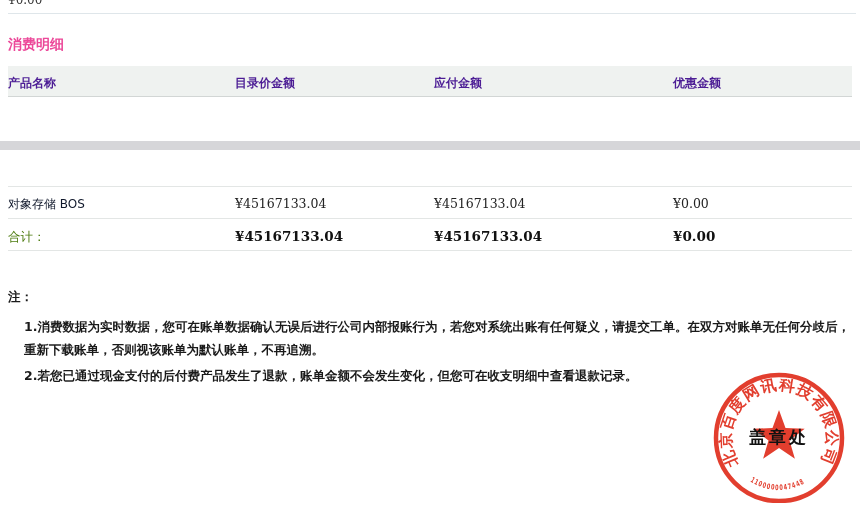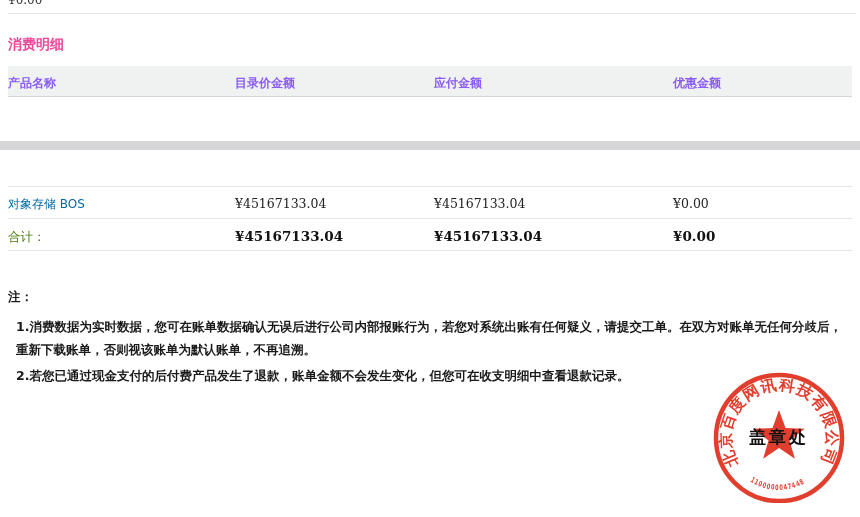--- a/index.html
+++ b/index.html
@@ -9,30 +9,30 @@
   }
   .abs{position:absolute;}
   .hr{position:absolute;height:1px;background:#e3e6e5;}
   .hr-top{background:#dfe6ea;}
   .top-amount{
     left:8px;top:-7px;font-size:12px;color:#333;
     font-family:"DejaVu Serif","Liberation Serif",serif;
   }
   .section-title{left:8px;top:36px;font-size:14px;font-weight:bold;color:#ec4899;}
   .thead-band{left:8px;top:66px;width:844px;height:30px;background:#eff2f0;border-bottom:1px solid #d2d6d5;}
-  .th{position:absolute;top:75px;font-size:12px;font-weight:bold;color:#8b5cf6;}
+  .th{position:absolute;top:75px;font-size:12px;font-weight:bold;color:#4c1d95;}
   .scroll-band{left:0;top:141px;width:860px;height:9px;background:#d6d6d9;}
-  .td{position:absolute;font-size:12px;color:#0369a1;}
+  .td{position:absolute;font-size:12px;color:#0f172a;}
   .amount{font-family:"DejaVu Serif","Liberation Serif",serif;color:#222;font-size:12.5px;}
   .total-label{font-size:12.5px;color:#4d7c0f;}
   .total-amount{font-family:"DejaVu Serif","Liberation Serif",serif;font-weight:bold;font-size:13.5px;color:#111;}
   .col1{left:8px;} .col2{left:227px;margin-left:8px;} .col3{left:434px;} .col4{left:673px;}
   .notes{left:8px;top:289px;width:842px;color:#1a1a1a;}
   .notes-title{font-size:12.5px;font-weight:bold;margin:0 0 9px 0;}
-  .note-item{font-size:12.5px;font-weight:bold;line-height:23px;margin:0 0 3px 8px;}
+  .note-item{font-size:12.5px;font-weight:bold;line-height:23px;margin:0 0 3px 16px;}
   .stamp{left:699px;top:358px;width:160px;height:160px;opacity:.93;}
   .stamp text{font-family:"DejaVu Sans","Liberation Sans",sans-serif;}
   .stamp .company-arc{font-size:15px;font-weight:bold;letter-spacing:1px;}
   .stamp .serial-arc{font-size:7.5px;font-weight:bold;letter-spacing:1.5px;}
   .stamp .seal-label{font-size:17px;font-weight:bold;letter-spacing:3px;fill:#000;}
 </style>
 </head>
 <body>
 
 <div class="page">

